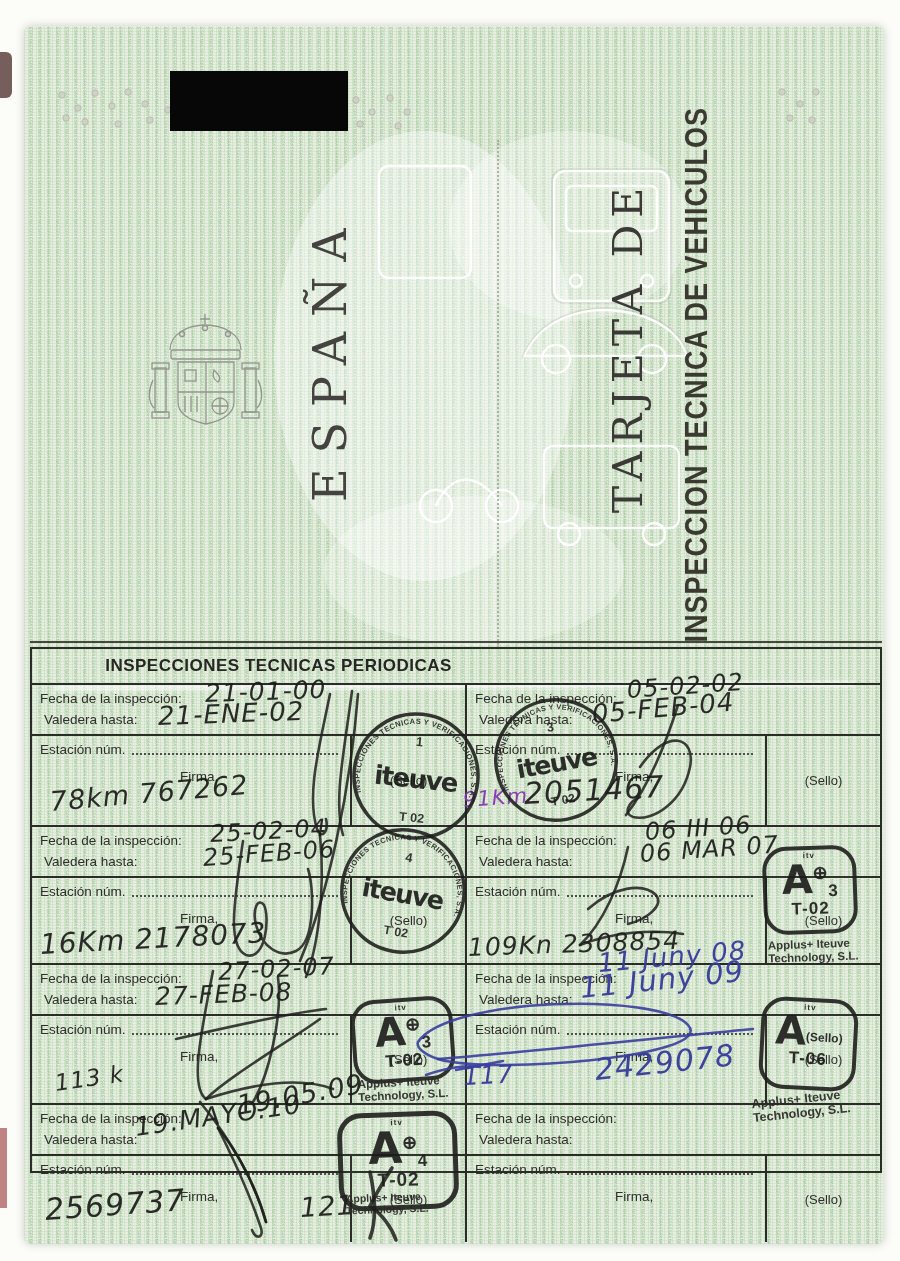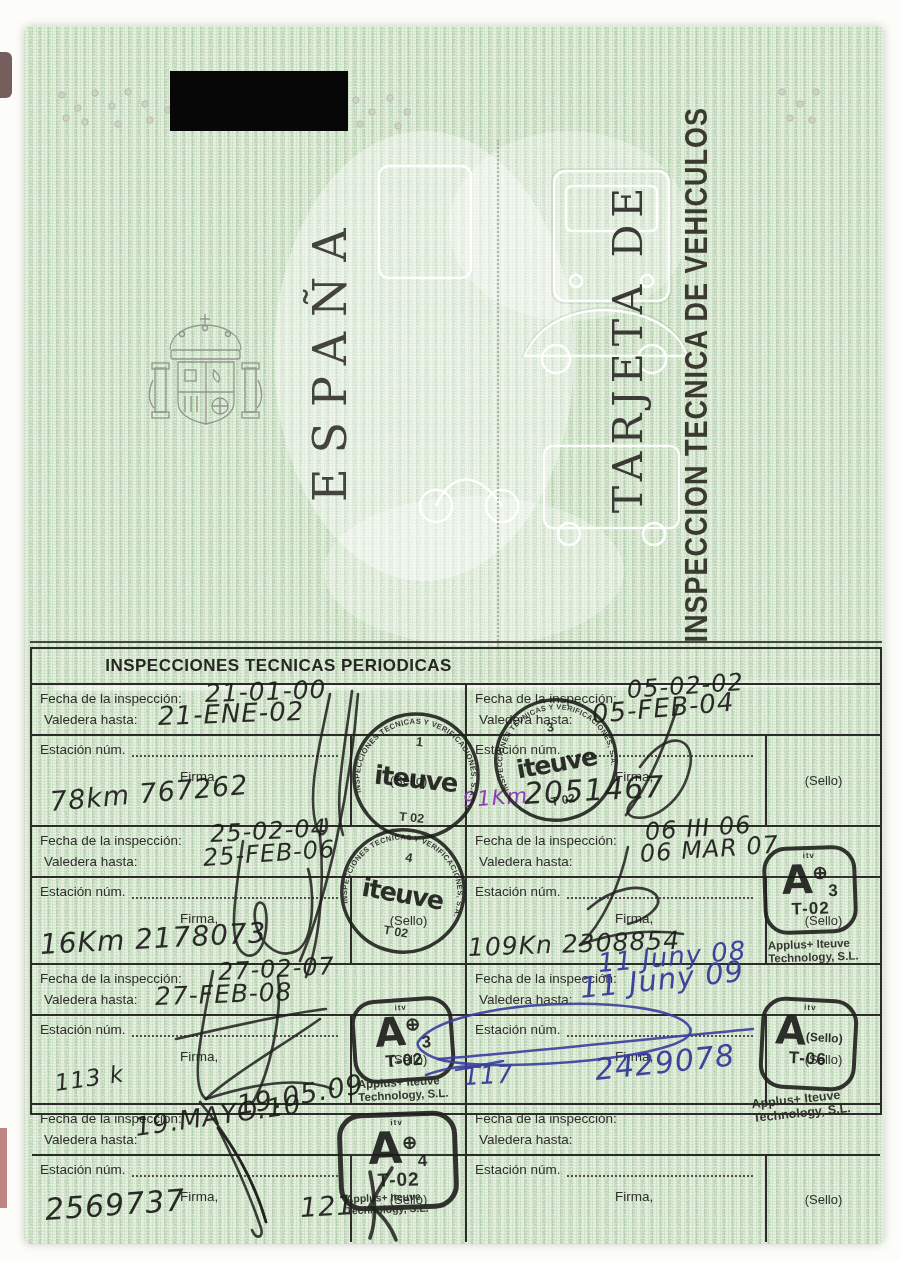--- a/index.html
+++ b/index.html
@@ -18,38 +18,38 @@
   .vtext{position:absolute;white-space:nowrap;text-align:center;}
   .country{font-family:"DejaVu Serif",serif;font-size:46px;letter-spacing:15px;color:#45433f;font-weight:500;}
   .title1{font-family:"DejaVu Serif",serif;font-size:41px;letter-spacing:7px;color:#3b3a36;}
   .title2{font-family:"Liberation Sans",sans-serif;font-weight:bold;font-size:27px;letter-spacing:1px;color:#3a3a30;}
   .redact{position:absolute;left:170px;top:71px;width:178px;height:60px;background:#070707;}
   .perf{position:absolute;left:497px;top:140px;height:508px;width:0;border-left:2px dotted #a3a398;opacity:.8;}
   .crease{position:absolute;background:rgba(255,255,255,.55);border-radius:2px;box-shadow:0 0 4px rgba(255,255,255,.9);}
   .smudge{position:absolute;}
   
   .topline2{position:absolute;left:30px;top:641px;width:852px;height:2px;background:#2b2b27;opacity:.85;}
-  .tbl{position:absolute;left:30px;top:647px;width:852px;height:468px;border:2.5px solid #2b2b27;
+  .tbl{position:absolute;left:30px;top:647px;width:852px;height:526px;border:2.5px solid #2b2b27;
        box-sizing:border-box;background:transparent;color:#2e2e2a;}
   .hdr{display:flex;height:36px;border-bottom:2.5px solid #2b2b27;box-sizing:border-box;}
   .hdrL{width:493px;display:flex;align-items:center;justify-content:center;font-weight:bold;
         font-size:17px;letter-spacing:.5px;color:#262622;}
   .hdrR{flex:1;border-left:2.5px solid #2b2b27;display:flex;align-items:center;font-weight:bold;
         font-size:17px;padding-left:8px;color:#262622;}
   .row{display:flex;border-top:2.5px solid #2b2b27;box-sizing:border-box;}
   .row.first{border-top:none;}
   .r1{height:140px;} .r2{height:138px;} .r3{height:140px;} .r4{height:139px;}
   .half{position:relative;width:433px;display:flex;flex-direction:column;box-sizing:border-box;}
   .half.right{flex:1;border-left:2.5px solid #2b2b27;}
   .fl1{padding:6px 8px 0;font-size:13.5px;height:21px;}
   .fl2{padding:0 12px;font-size:13.5px;height:21px;}
   .frule{border-bottom:2px solid #2b2b27;margin-top:1px;}
   .fsub{flex:1;display:flex;}
   .fsubL{flex:1;padding:6px 0 0 8px;display:flex;flex-direction:column;}
-  .estline{display:flex;align-items:flex-end;font-size:13.5px;}
+  .estline{display:flex;align-items:flex-start;font-size:13.5px;}
   .leader{flex:1;border-bottom:2px dotted #50504a;height:11px;margin:0 12px 0 6px;}
   .firmaline{margin:12px 0 0 140px;font-size:13.5px;}
   .selloBox{width:113px;border-left:2px solid #2b2b27;display:flex;align-items:center;
             justify-content:center;font-size:13px;}
   
   .ov{position:absolute;left:0;top:0;width:900px;height:1261px;pointer-events:none;}
   .hw{position:absolute;font-family:"DejaVu Sans",sans-serif;font-style:italic;
       color:rgba(26,26,24,.92);white-space:nowrap;transform-origin:left center;letter-spacing:1px;}
   .hw.blue{color:rgba(54,58,152,.95);}
   .hw.purple{color:rgba(134,54,176,.95);}

